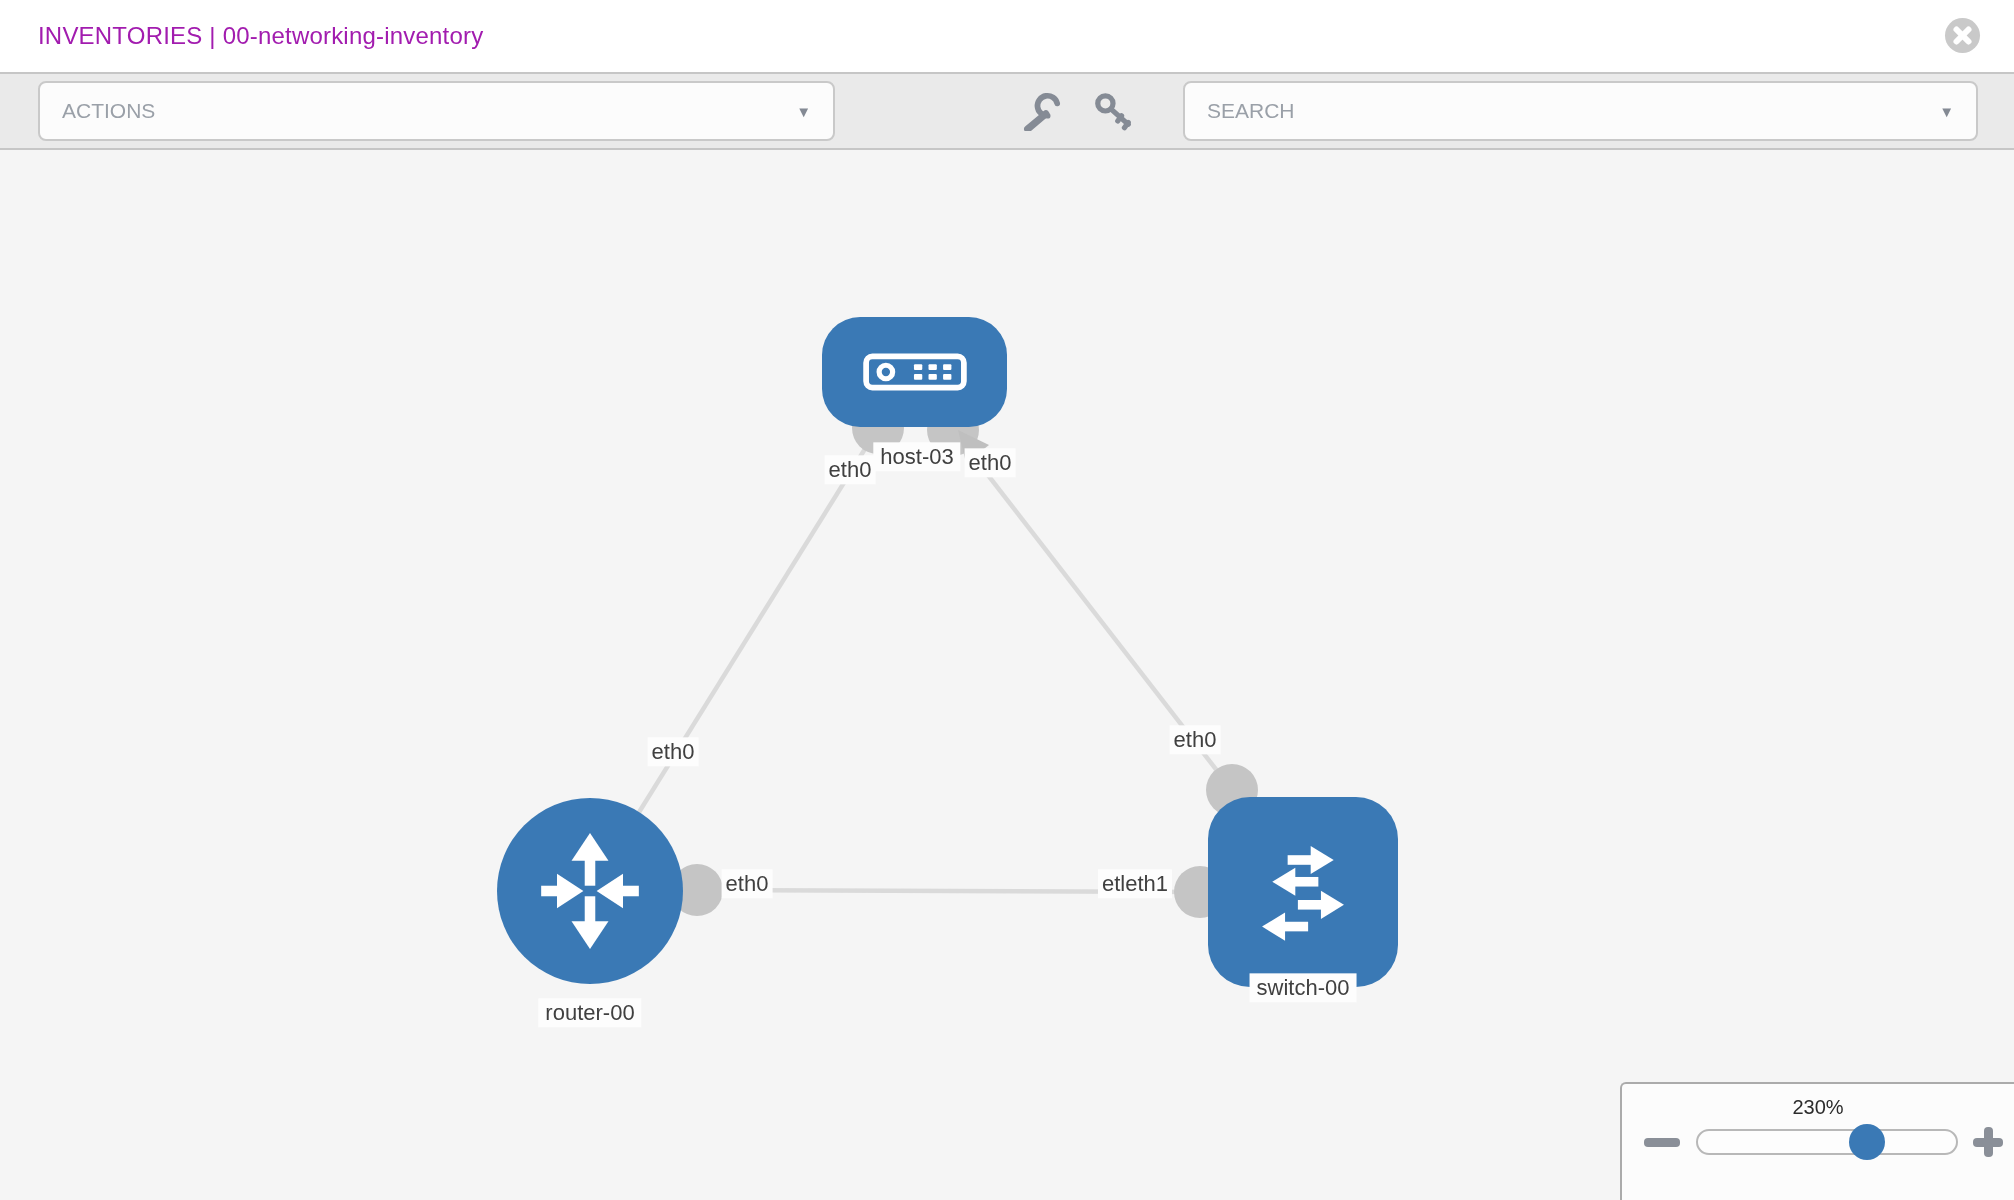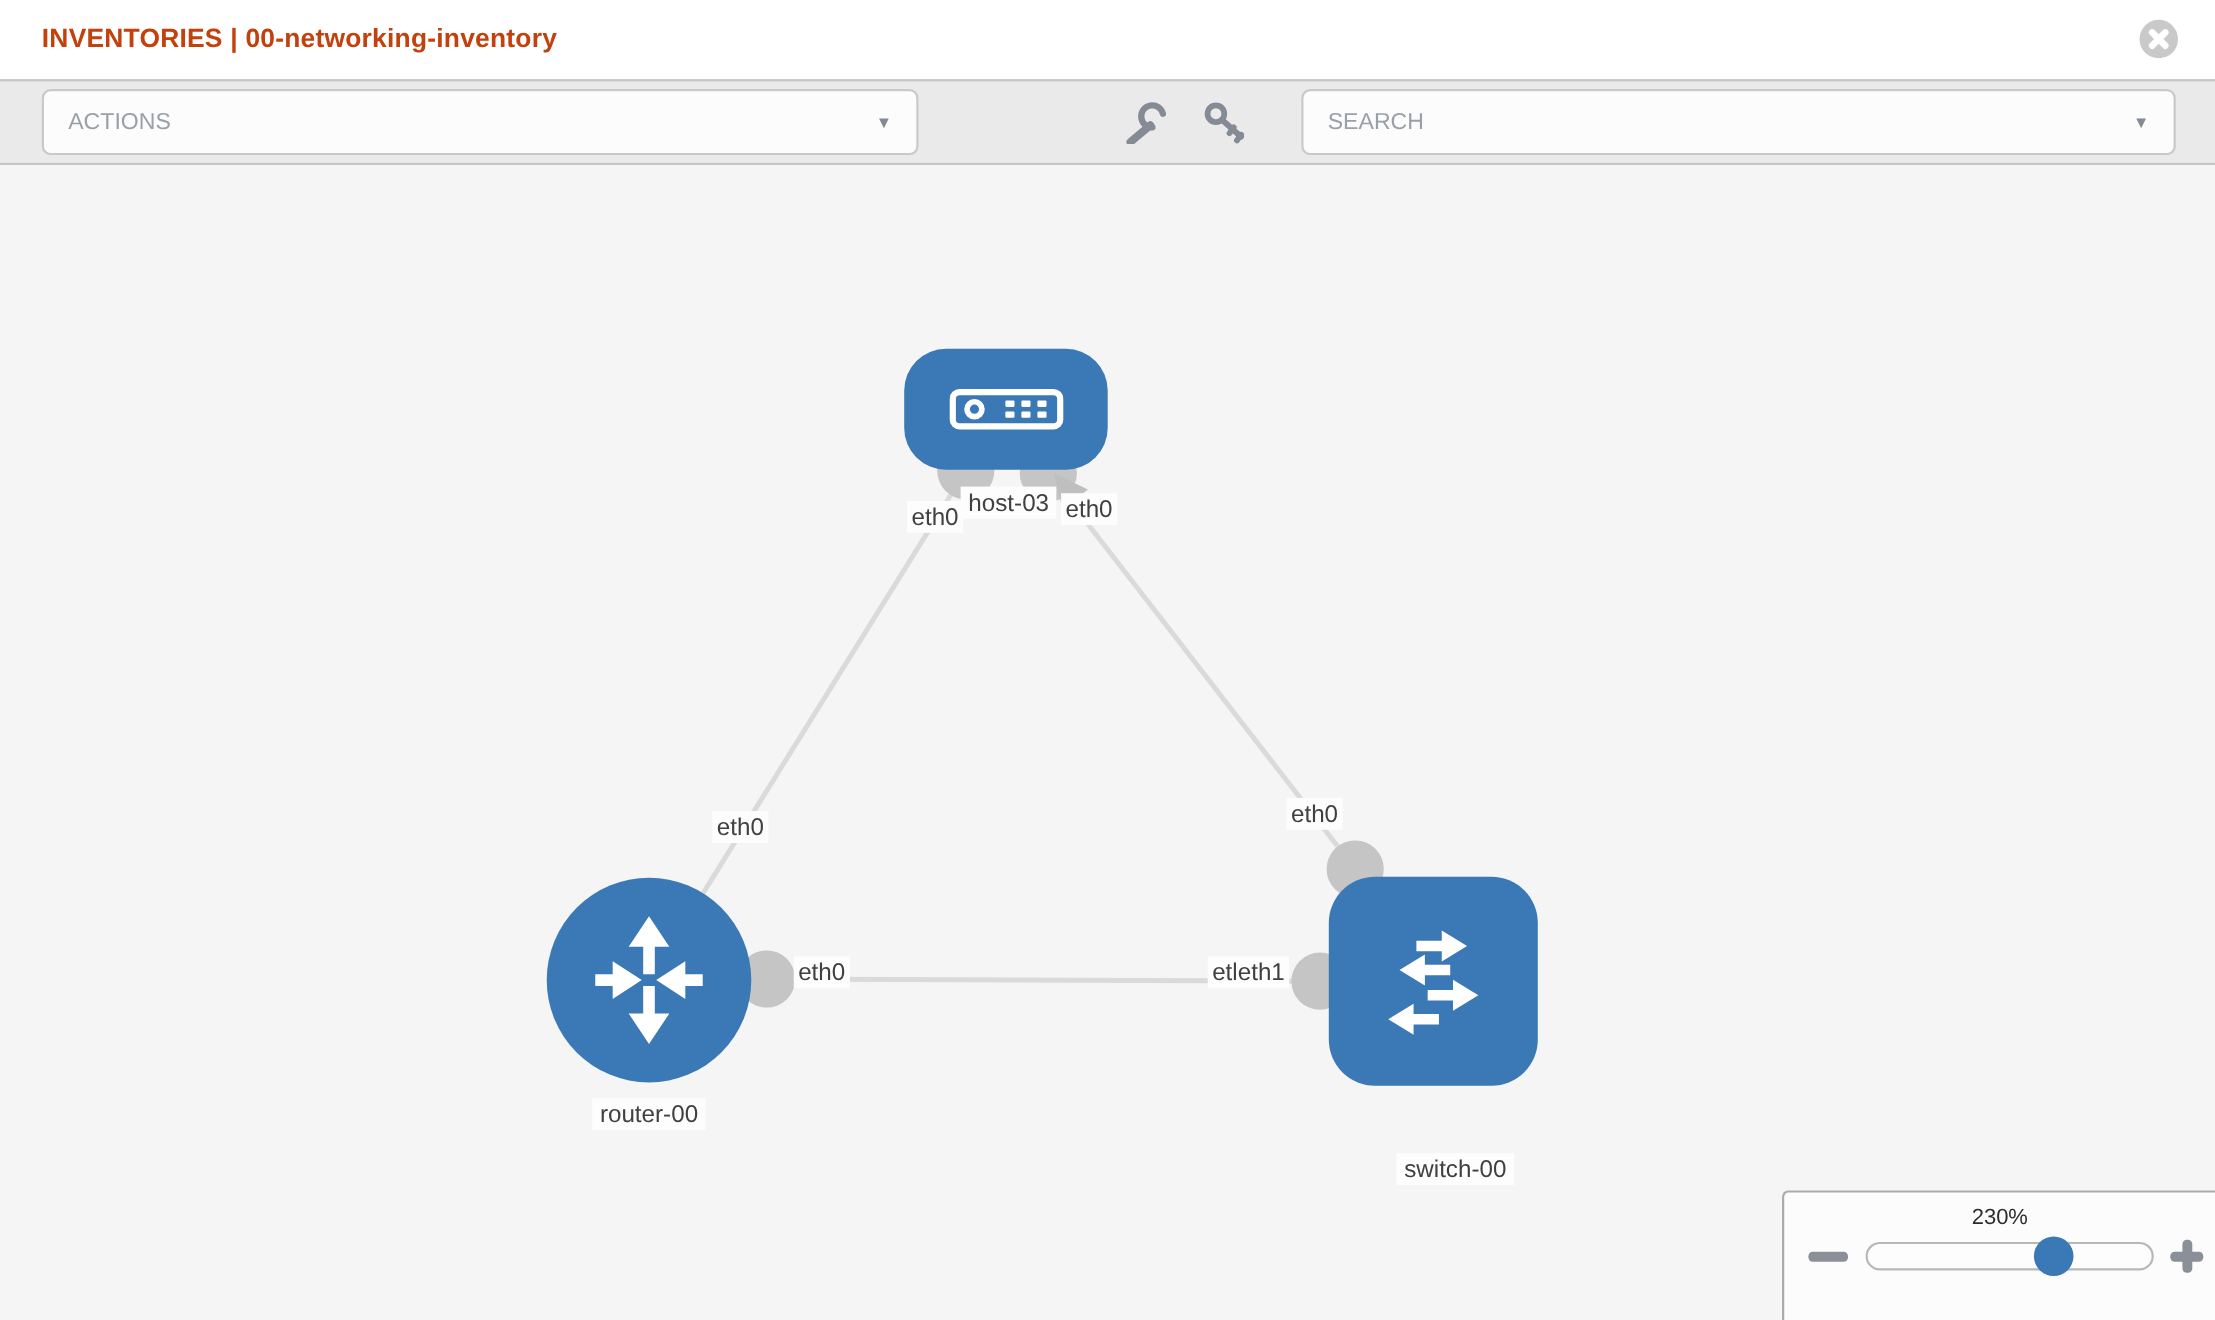--- a/index.html
+++ b/index.html
@@ -9,21 +9,21 @@
     background: #ffffff;
   }
   .app { position: relative; width: 2014px; height: 1200px; overflow: hidden; }
 
   
   .header {
     position: absolute; top: 0; left: 0; right: 0; height: 72px;
     background: #ffffff; display: flex; align-items: center; padding: 0 38px;
     box-sizing: border-box;
   }
-  .page-title { font-size: 24px; font-weight: bold; color: #c2410c; letter-spacing: 0.2px; }
+  .page-title { font-size: 24px; font-weight: normal; color: #a21caf; letter-spacing: 0.2px; }
   .close-btn {
     position: absolute; right: 34px; top: 18px; width: 35px; height: 35px;
     border-radius: 50%; background: #c9c9c9; display: flex;
     align-items: center; justify-content: center; cursor: pointer;
   }
 
   
   .toolbar {
     position: absolute; top: 72px; left: 0; right: 0; height: 78px;
     background: #eaeaea; border-top: 2px solid #c6c6c6; border-bottom: 2px solid #c6c6c6;
@@ -190,21 +190,21 @@
 
     <div class="lbl iface-lbl" style="left:673px; top:602px;">eth0</div>
     <div class="lbl iface-lbl" style="left:850px; top:320px;">eth0</div>
     <div class="lbl iface-lbl" style="left:990px; top:313px;">eth0</div>
     <div class="lbl iface-lbl" style="left:1195px; top:590px;">eth0</div>
     <div class="lbl iface-lbl" style="left:747px; top:734px;">eth0</div>
     <div class="lbl iface-lbl" style="left:1135px; top:734px;">etleth1</div>
 
     <div class="lbl node-lbl" style="left:917px; top:307px;">host-03</div>
     <div class="lbl node-lbl" style="left:590px; top:863px;">router-00</div>
-    <div class="lbl node-lbl" style="left:1303px; top:913px;margin-left:20px;">switch-00</div>
+    <div class="lbl node-lbl" style="left:1303px; top:838px;">switch-00</div>
 
     <div class="zoom-panel">
       <div class="zoom-level">230%</div>
       <div class="zoom-controls">
         <div class="minus-bar"></div>
         <div class="slider-track">
           <div class="slider-handle"></div>
         </div>
         <div class="plus-icon">
           <div class="h"></div>

